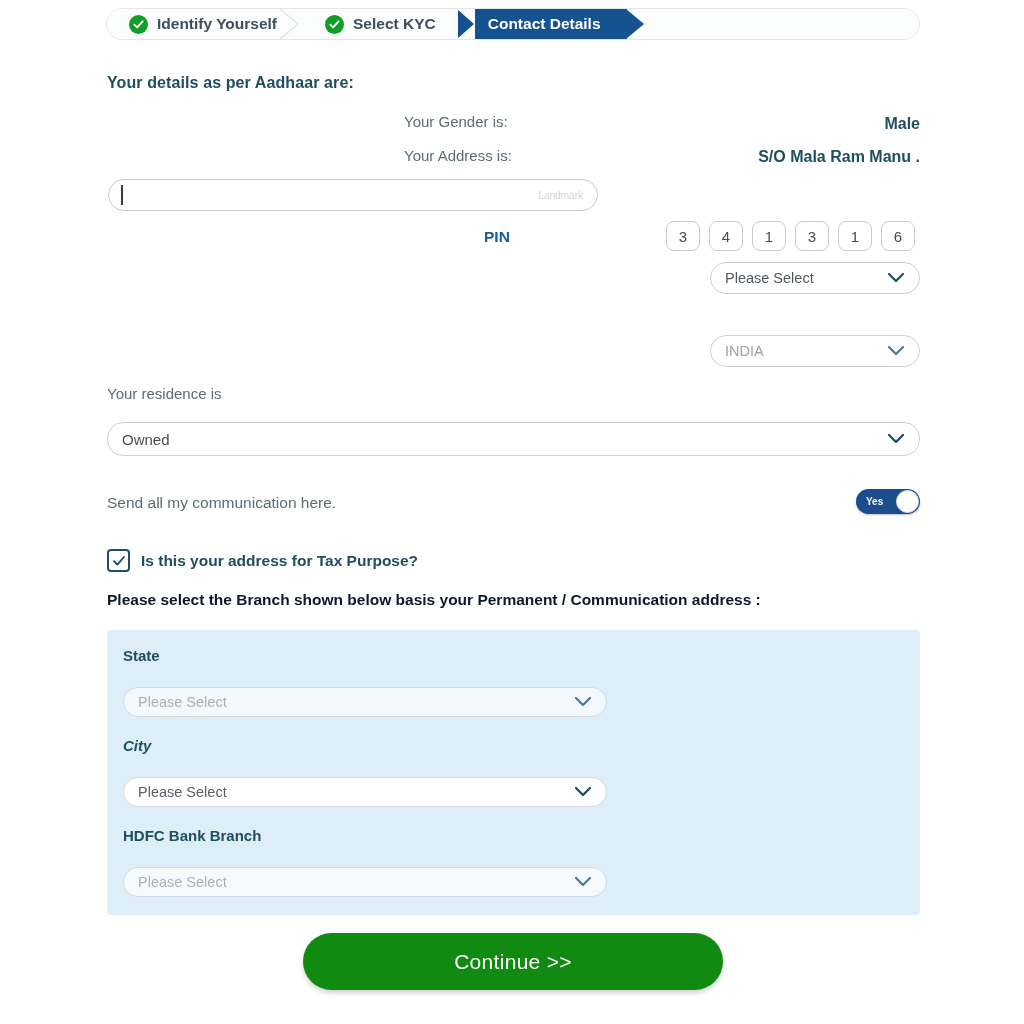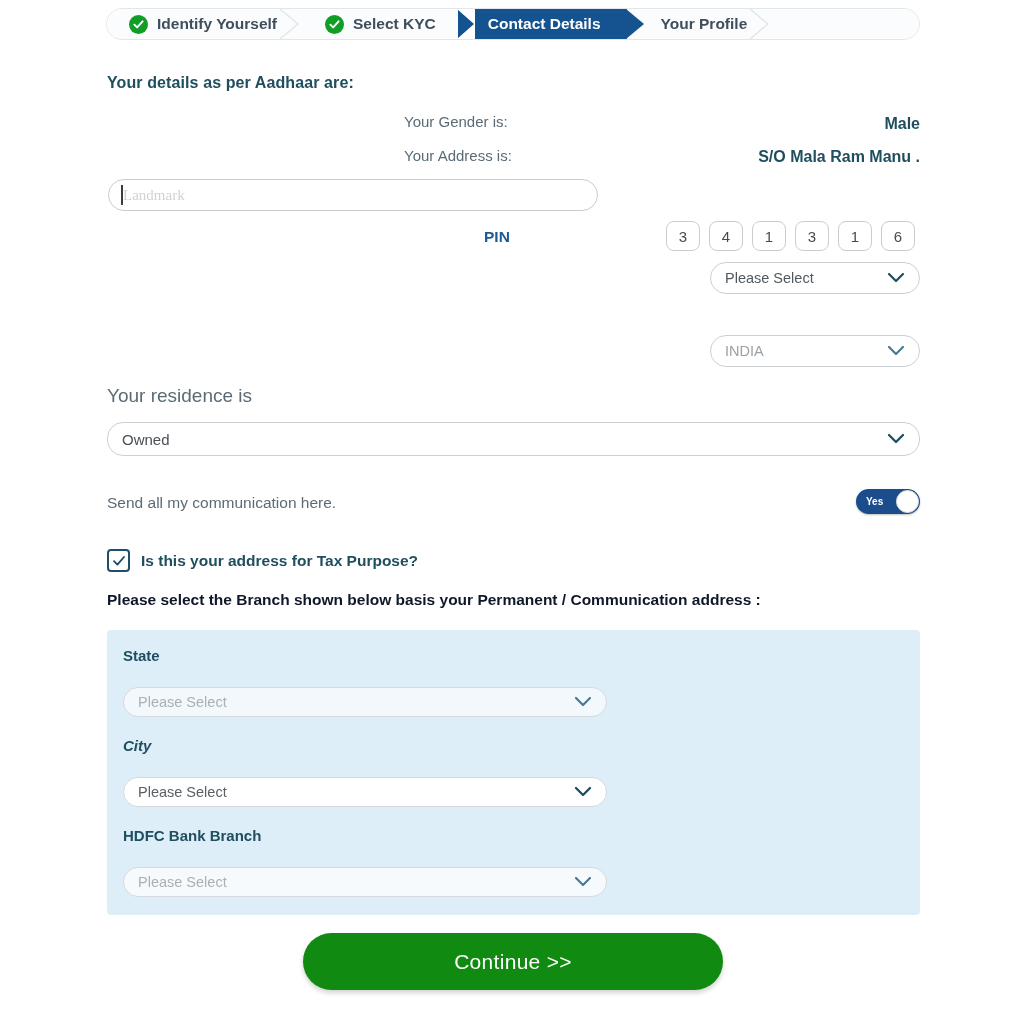--- a/index.html
+++ b/index.html
@@ -109,24 +109,25 @@
 
   
   .landmark {
     position: absolute;
     left: 108px; top: 179px;
     width: 490px; height: 32px;
     border: 1px solid #c9cdd0;
     border-radius: 16px;
     background: #ffffff;
     padding: 0 14px;
-    font-size: 15px;
+    font-size: 10px;
     color: #6d7175;
-    font-family: Liberation Serif, serif;
+    font-family: Liberation Sans, sans-serif;
     outline: none;
+    text-align: right;
   }
   .landmark::placeholder { color: #cfd2d4; }
   .caret {
     position: absolute;
     left: 121px; top: 185px;
     width: 1.5px; height: 20px;
     background: #3c3c3c;
   }
 
   
@@ -169,21 +170,21 @@
     color: #50585e;
   }
   .sel-country {
     left: 710px; top: 335px; width: 210px; height: 32px;
     color: #9ba1a6;
   }
 
   
   .lbl-residence {
     position: absolute; left: 107px; top: 385px;
-    font-size: 19px; color: #5b6b75;
+    font-size: 15px; color: #5b6b75;
   }
   .sel-residence {
     left: 107px; top: 422px; width: 813px; height: 34px;
     color: #4a5056; font-size: 15px;
   }
 
   
   .lbl-comm {
     position: absolute; left: 107px; top: 494px;
     font-size: 15.5px; color: #5b6b75;
@@ -321,28 +322,20 @@
           </svg>
       </span>
       <span>Contact Details</span>
       <span class="notch-r">
         <svg viewBox="0 0 19 48" preserveAspectRatio="none">
             <path d="M0 0 L18 24 L0 48 Z" fill="#14538f"></path>
           </svg>
       </span>
     </div>
 
-    <div class="step" style="padding-left:34px;">
-      <span>Your Profile</span>
-      <span class="sep">
-        <svg viewBox="0 0 20 48" preserveAspectRatio="none">
-            <path d="M0 0 L18 24 L0 48" fill="none" stroke="#dde2e5" stroke-width="1.4"></path>
-          </svg>
-      </span>
-    </div>
 
 
     <div class="tail"></div>
   </div>
 
   <div class="aadhaar-heading">Your details as per Aadhaar are:</div>
 
   <div class="lbl-gender">Your Gender is:</div>
   <div class="val-gender">Male</div>
 

